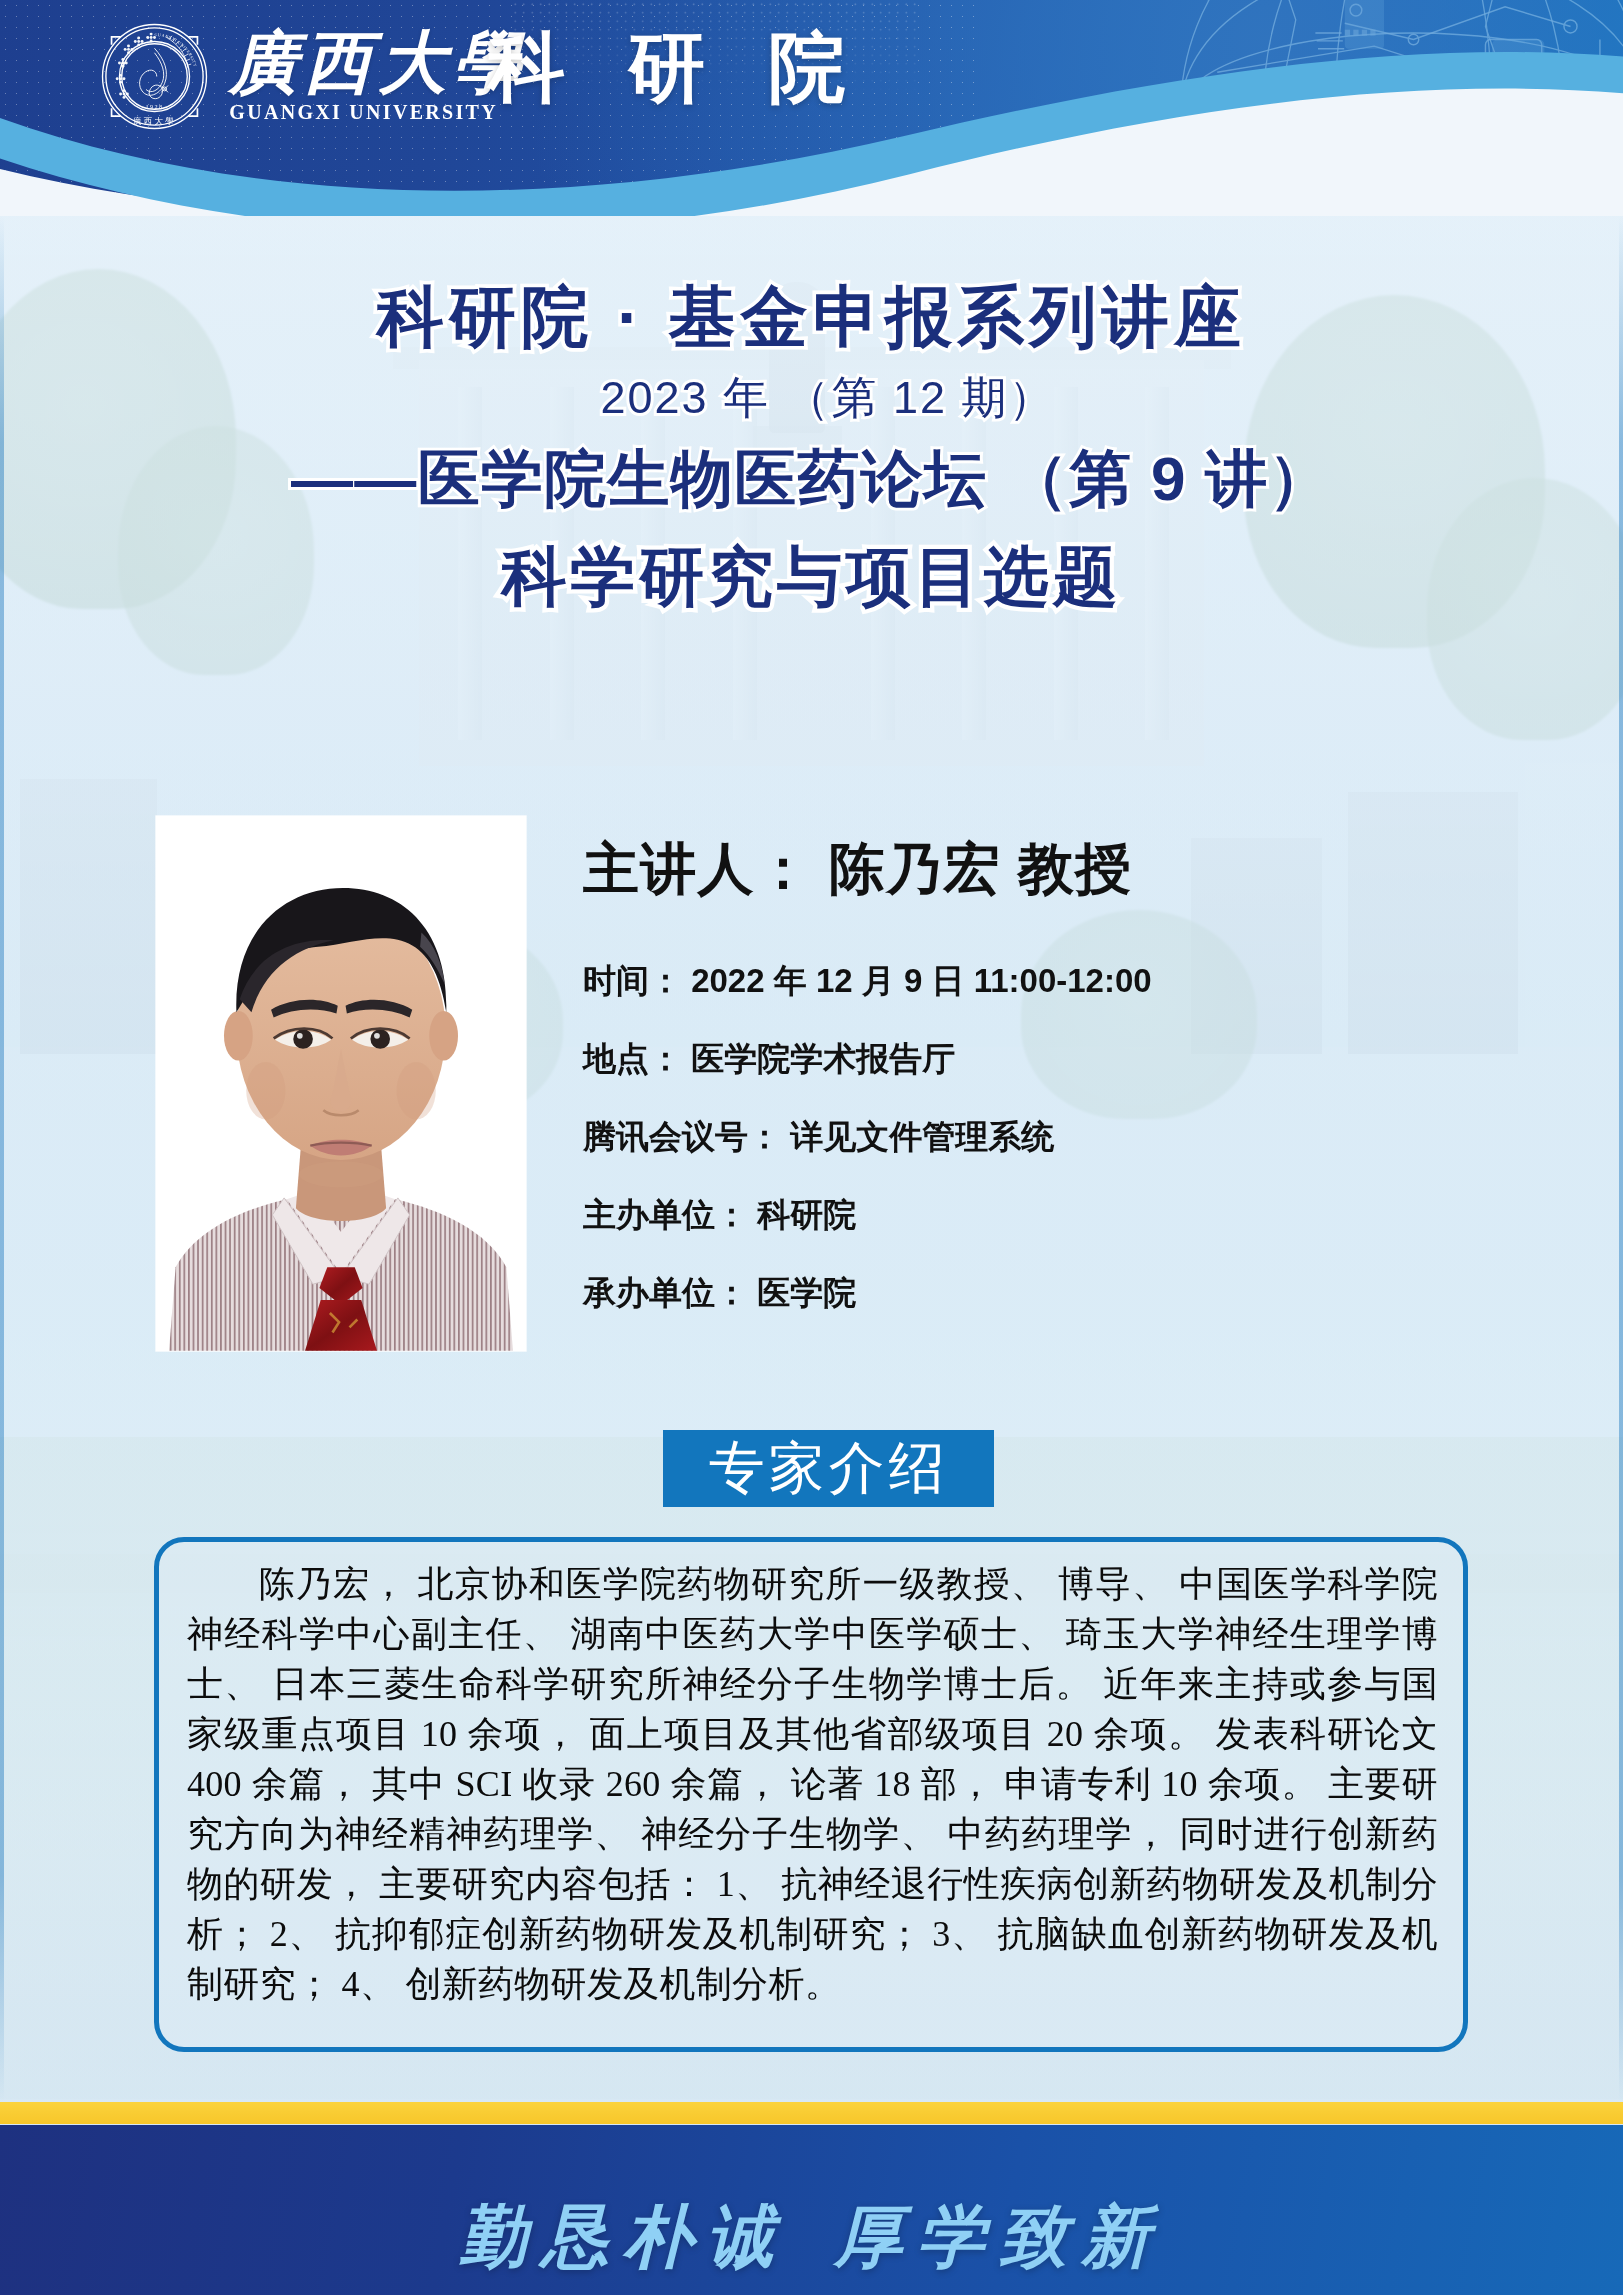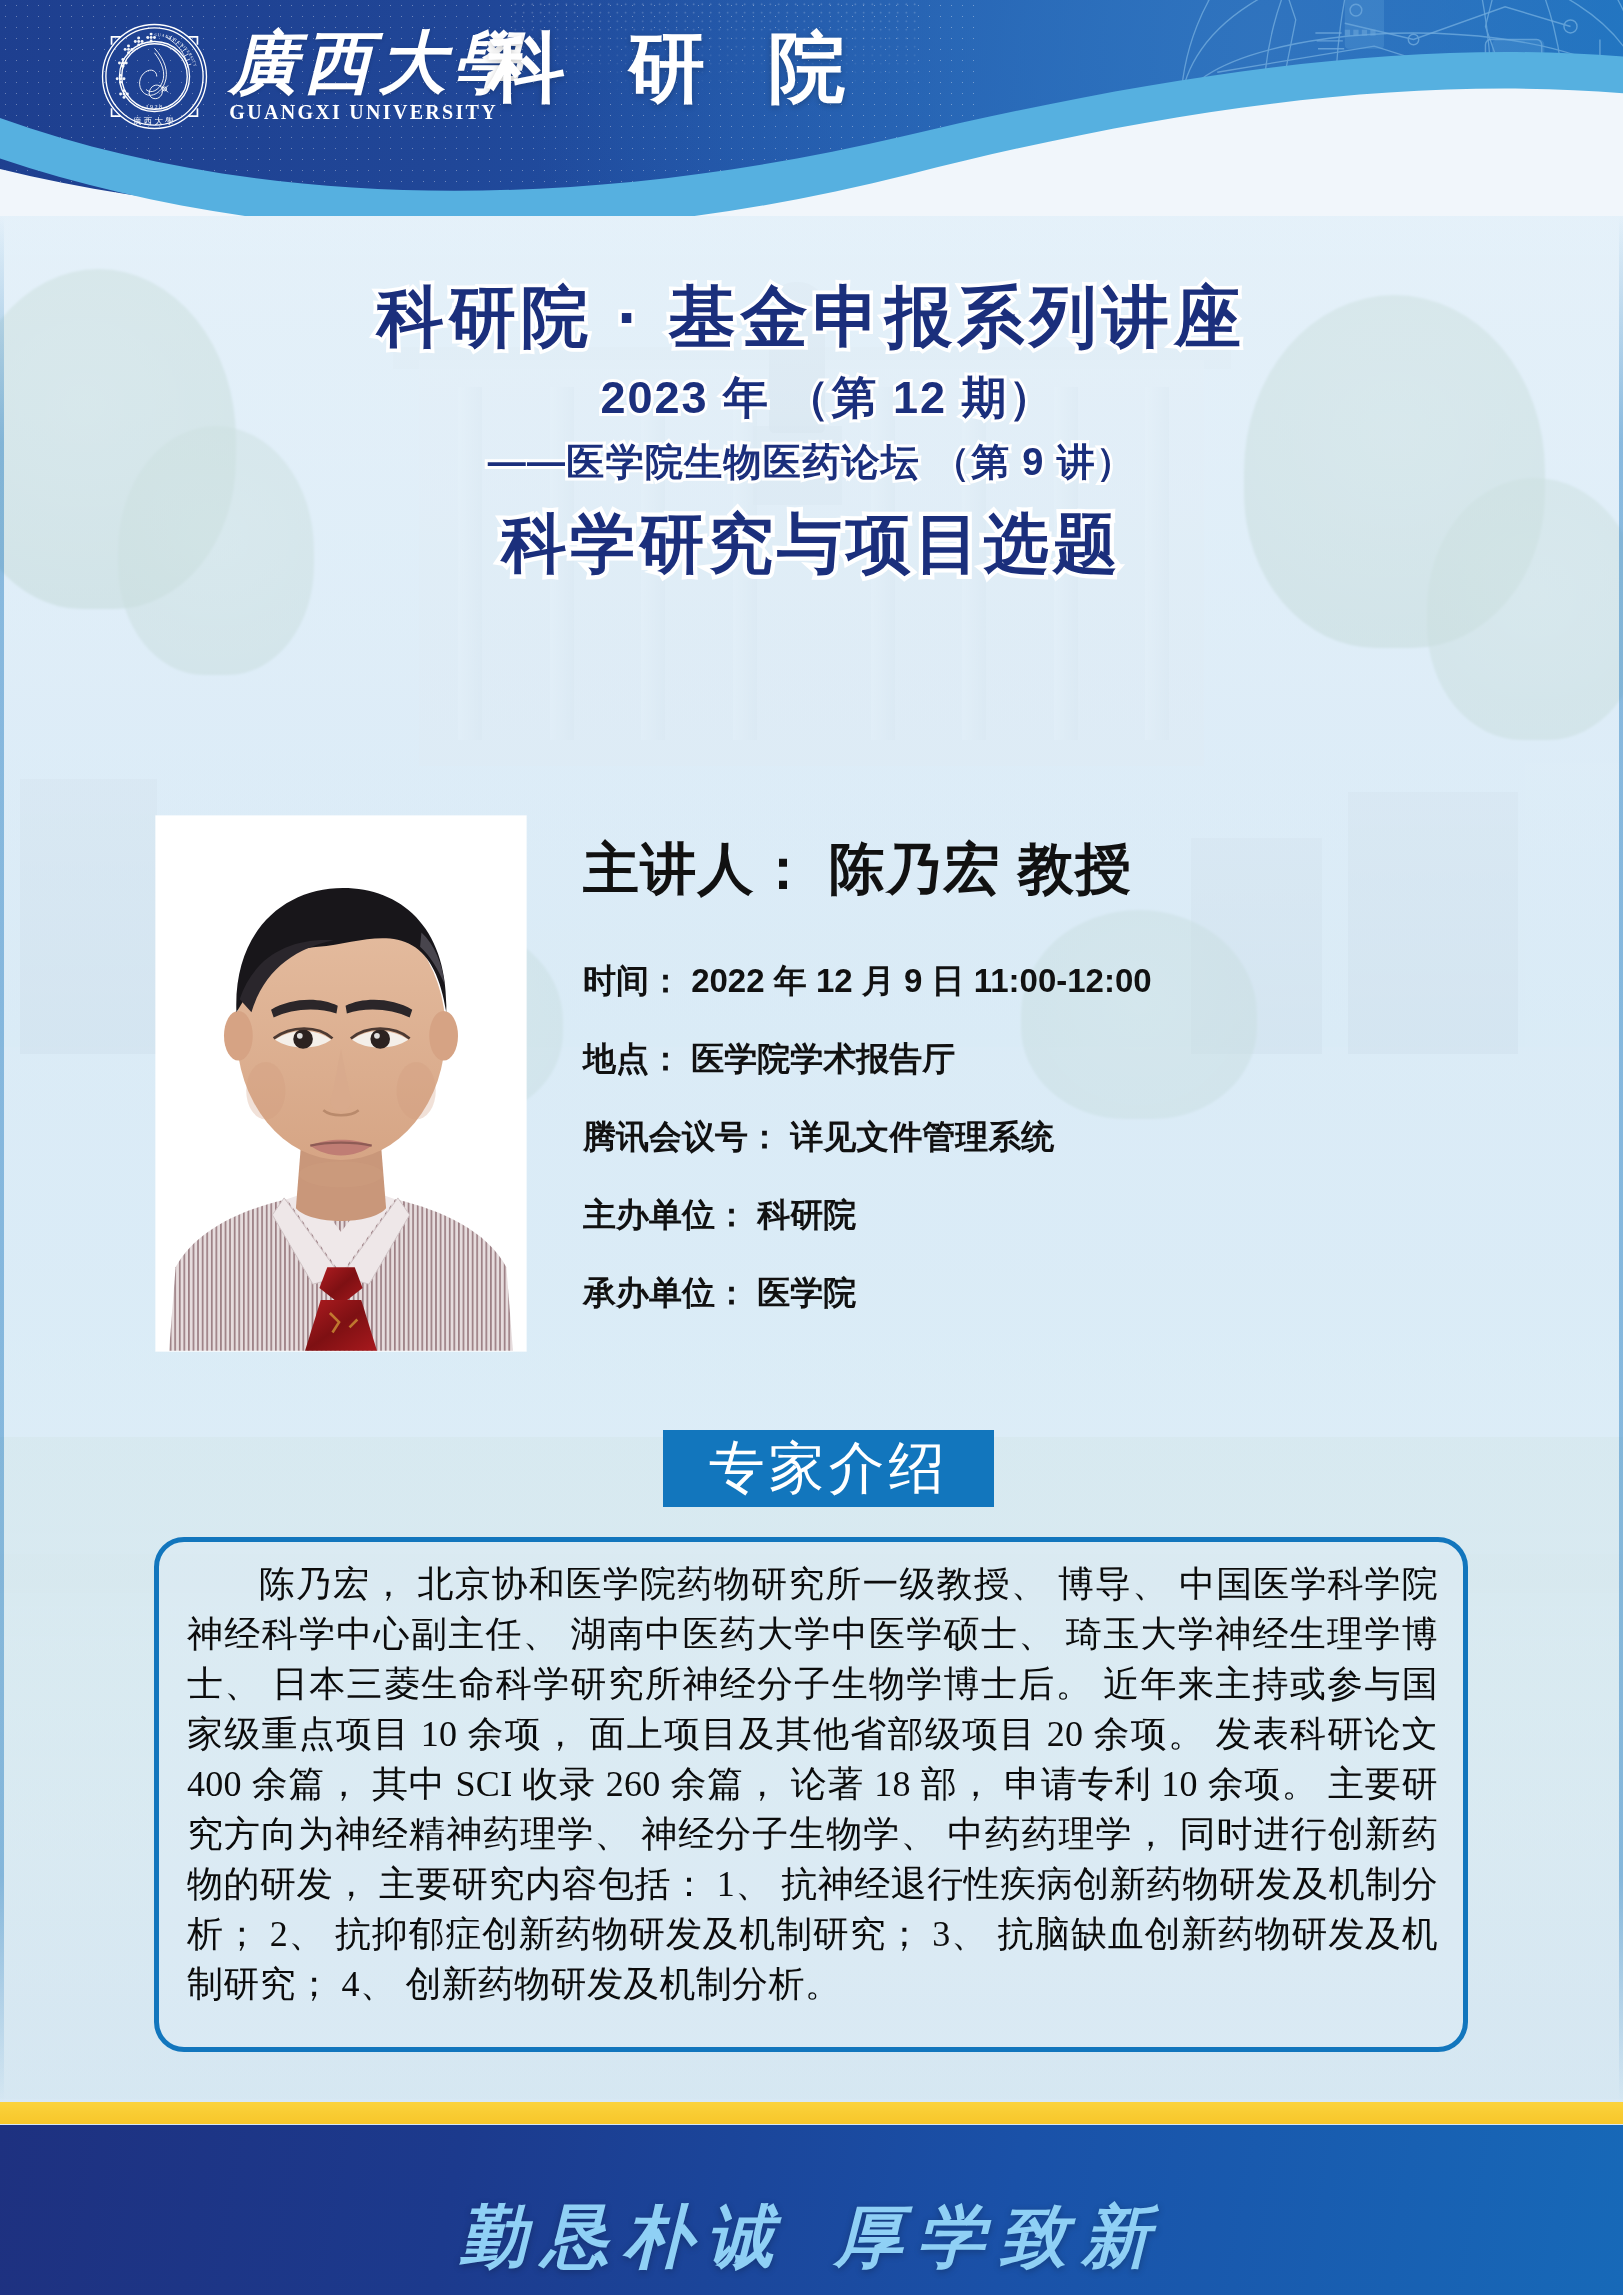--- a/index.html
+++ b/index.html
@@ -69,23 +69,23 @@
   .dept{position:absolute;left:488px;top:17px;color:#fff;font-size:77px;font-weight:700;
     letter-spacing:22px;font-family:"Liberation Serif","DejaVu Serif",serif;
     text-shadow:0 2px 6.5px rgba(0,0,0,.22);}
 
   
   .titles{position:absolute;left:0;right:0;top:278px;text-align:center;}
   .t-line1{font-size:67px;font-weight:700;color:#1b2f7c;letter-spacing:5.2px;line-height:1.16;
     font-family:"Liberation Sans","DejaVu Sans",sans-serif;
     -webkit-text-stroke:7.2px #fff;paint-order:stroke fill;
     text-shadow:0 0 1.3px rgba(255,255,255,.9);}
-  .t-line2{margin-top:11.8px;font-size:45px;font-weight:700;color:#1b2f7c;letter-spacing:2px;
+  .t-line2{margin-top:11.8px;font-size:45px;font-weight:400;color:#1b2f7c;letter-spacing:2px;
     -webkit-text-stroke:5.9px #fff;paint-order:stroke fill;padding-left:33px;}
-  .t-line3{margin-top:9.2px;font-size:38px;font-weight:700;color:#1b2f7c;letter-spacing:1.3px;
+  .t-line3{margin-top:9.2px;font-size:62px;font-weight:700;color:#1b2f7c;letter-spacing:1.3px;
     -webkit-text-stroke:5.9px #fff;paint-order:stroke fill;}
   .t-main{margin-top:11.8px;font-size:65px;font-weight:700;color:#1b2f7c;letter-spacing:3.9px;
     -webkit-text-stroke:8.5px #fff;paint-order:stroke fill;}
 
   
   .portrait{position:absolute;left:156px;top:816px;width:370px;height:535px;
     background:#fff;overflow:hidden;box-shadow:0 0 0 0.7px rgba(255,255,255,.9);}
   .portrait svg{display:block;}
 
   .details{position:absolute;left:583px;top:816px;width:969px;margin-top:16px;}

